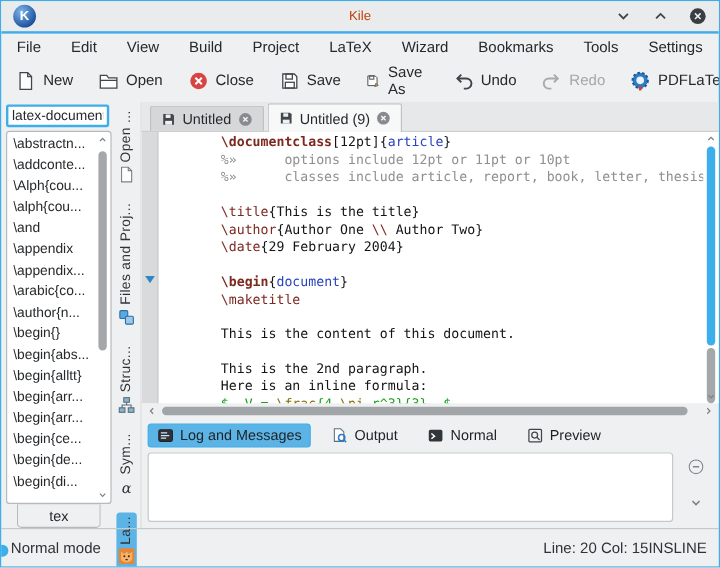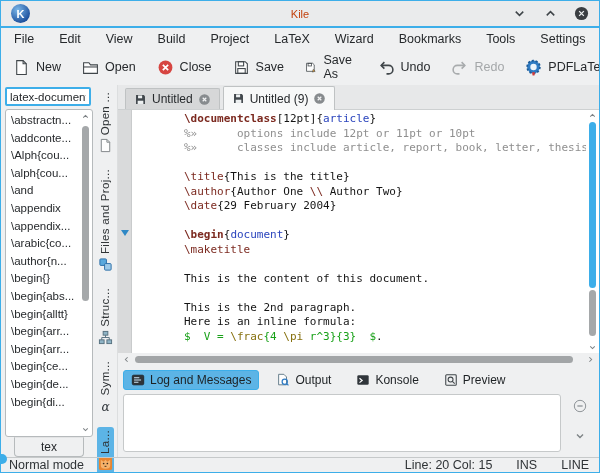--- a/index.html
+++ b/index.html
@@ -93,22 +93,22 @@
   .btab{display:flex;align-items:center;gap:5px;padding:3px 8px;border-radius:3px;font-size:12px;color:#1d2124;}
   .btab.active{background:var(--active-tab-blue,#57b2e6);border:1px solid var(--accent,#3daee9);padding:2px 7px;}
   .bt-icon{width:14px;height:14px;display:inline-block;}
   
   .log-row{height:64px;display:flex;min-height:0;padding:1px 0 5px 5px;flex:0 0 auto;}
   .log-view{flex:1;background:#fff;border:1px solid #c6c9ca;border-radius:3px;}
   .panel-ctrls{width:38px;display:flex;flex-direction:column;align-items:center;gap:17px;padding-top:5px;flex:0 0 auto;}
   .pc-minus{width:14px;height:14px;}
   .pc-chevron{width:12px;height:12px;}
   
-  .statusbar{height:15px;border-top:1px solid #c6c9ca;display:flex;align-items:center;
-    font-size:12.5px;color:#2f3336;padding:0 10px 0 8px;gap:24px;flex:0 0 auto;}
+  .statusbar{height:32px;border-top:1px solid #c6c9ca;display:flex;align-items:center;
+    font-size:12.5px;color:#2f3336;padding:0 10px 0 8px;gap:0;flex:0 0 auto;}
   .sb-spacer{flex:1;}
   .corner-accent{position:absolute;left:-4px;bottom:8px;width:10px;height:10px;border-radius:50%;background:var(--accent,#3daee9);}
 </style>
 </head>
 <body>
 
 <div class="window">
 
   <div class="titlebar">
     <span class="app-logo">K</span>
@@ -391,21 +391,21 @@
             </span>
             <span>Output</span>
           </div>
           <div class="btab">
             <span class="icon bt-icon">
               <svg viewBox="0 0 16 16">
                 <rect x="1.5" y="2.5" width="13" height="11" rx="1.5" fill="#31363b"></rect>
                 <path d="M4 6l3 2.5L4 11" fill="none" stroke="#fff" stroke-width="1.4"></path>
               </svg>
             </span>
-            <span>Konsole</span>
+            <span>Normal</span>
           </div>
           <div class="btab">
             <span class="icon bt-icon">
               <svg viewBox="0 0 16 16">
                 <rect x="2" y="2" width="12" height="12" rx="1" fill="none" stroke="#3f4549" stroke-width="1.2"></rect>
                 <circle cx="7.5" cy="7.5" r="2.8" fill="none" stroke="#3f4549" stroke-width="1.2"></circle>
                 <path d="M9.6 9.6l2.6 2.6" stroke="#3f4549" stroke-width="1.2"></path>
               </svg>
             </span>
             <span>Preview</span>

